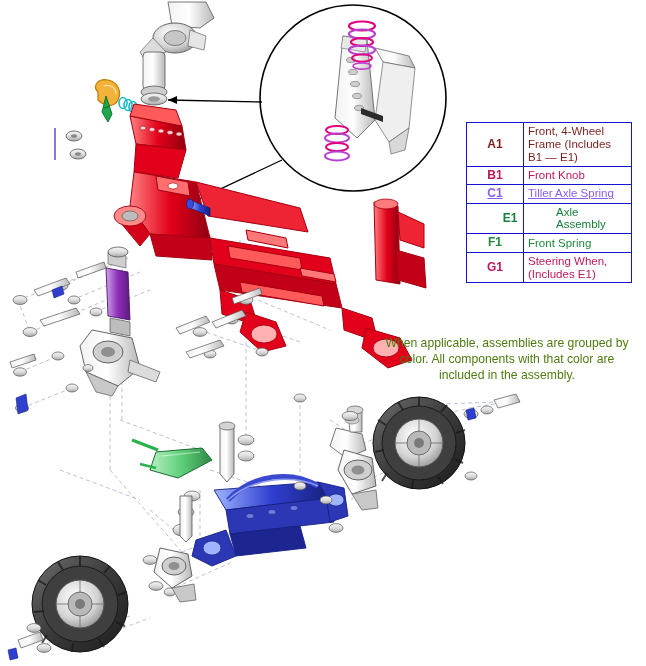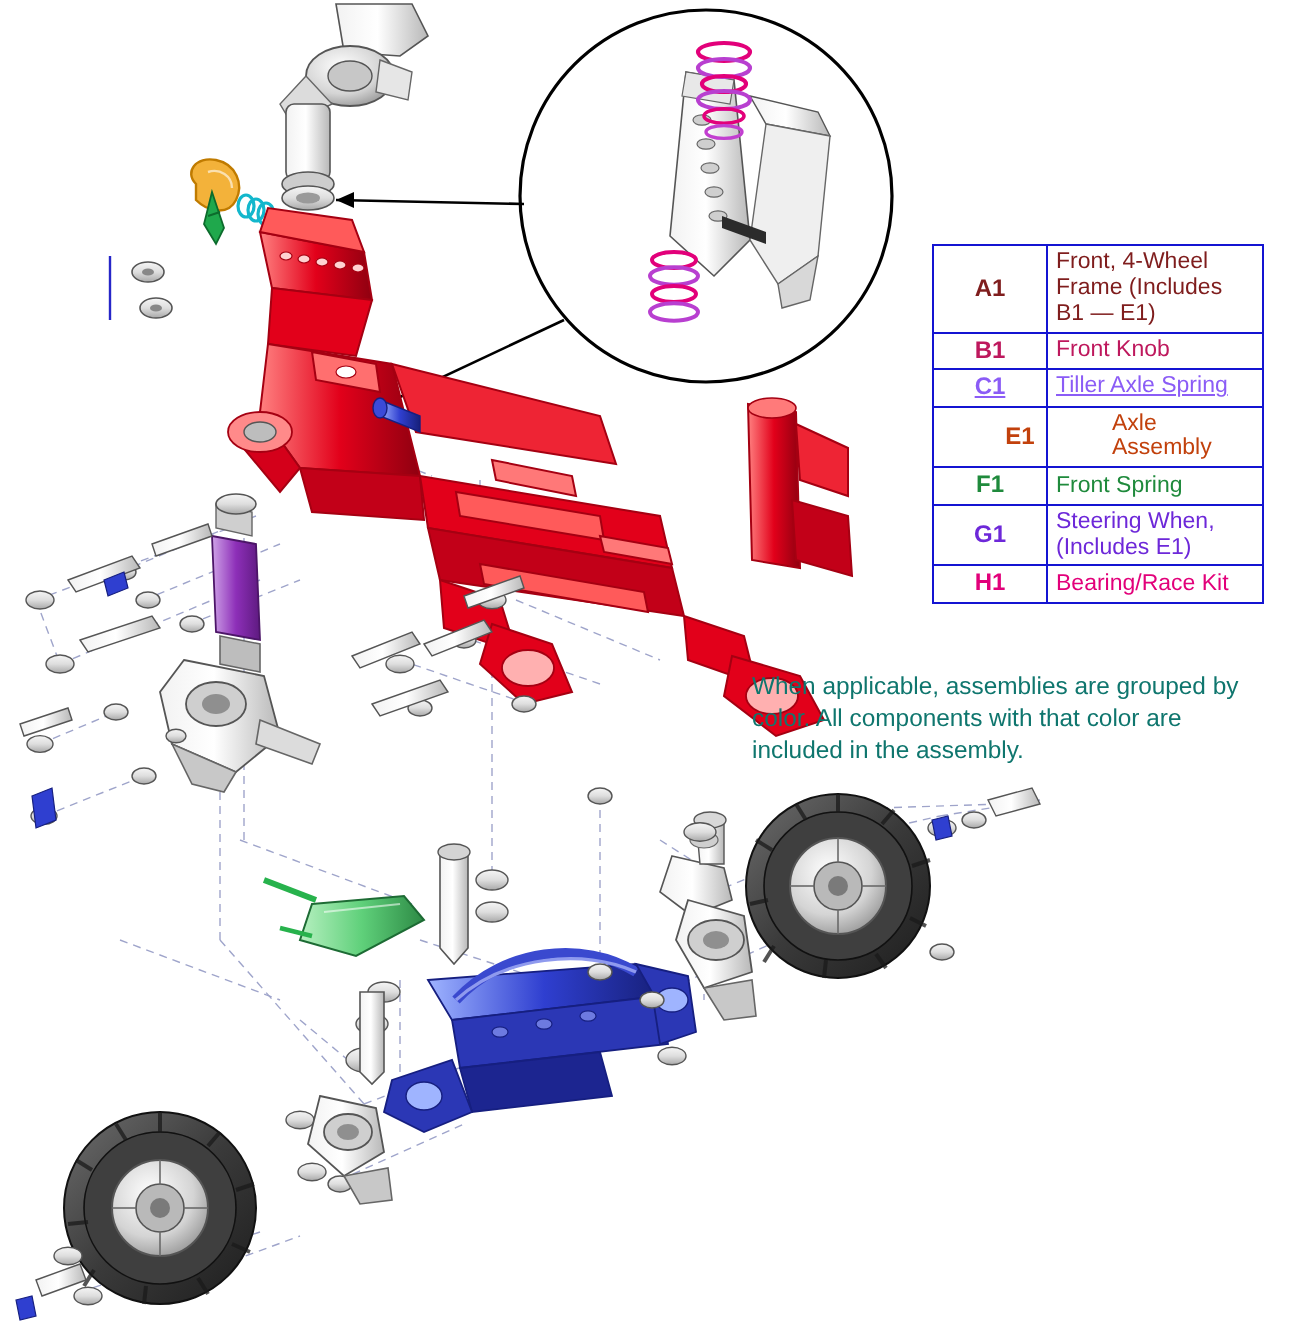--- a/index.html
+++ b/index.html
@@ -45,34 +45,34 @@
     width: 22px;
     text-align: center;
     font-weight: bold;
     font-size: 12px;
     padding: 2px 2px;
   }
   #legend tr.r-a1 td { color: #7f1d1d; }
   #legend tr.r-b1 td { color: #be185d; }
   #legend tr.r-c1 td { color: #8b5cf6; text-decoration: underline; }
   #legend tr.r-d1 td { color: #1f8a3c; }
-  #legend tr.r-e1 td { color: #c2410c; padding-left: 32px; }
+  #legend tr.r-e1 td { color: #15803d; padding-left: 32px; }
   #legend tr.r-f1 td { color: #1f8a3c; margin-top: 46px; }
-  #legend tr.r-g1 td { color: #6d28d9; }
+  #legend tr.r-g1 td { color: #be185d; }
   #legend tr.r-h1 td { color: #e2007a; }
   #legend td.code { font-weight: bold; }
 
   #legend-note {
     position: absolute;
     left: 376px;
     top: 336px;
     width: 262px;
-    text-align: left;
+    text-align: center;
     font-size: 12.2px;
-    color: #0f766e;
+    color: #4d7c0f;
     line-height: 1.30;
   }
 </style>
 </head>
 <body>
 
 <div id="stage">
 
   <svg class="art" viewBox="0 0 646 666">
     <defs>
@@ -501,22 +501,18 @@
         <td class="label">Axle Assembly</td>
       </tr>
       <tr class="r-f1">
         <td class="code">F1</td>
         <td class="label">Front Spring</td>
       </tr>
       <tr class="r-g1">
         <td class="code">G1</td>
         <td class="label">Steering When, (Includes E1)</td>
       </tr>
-      <tr class="r-h1">
-        <td class="code">H1</td>
-        <td class="label">Bearing/Race Kit</td>
-      </tr>
     </tbody>
   </table>
 
   <div id="legend-note">When applicable, assemblies are grouped by color. All components with that color are included in the assembly.</div>
 
 </div>
 
 </body></html>

